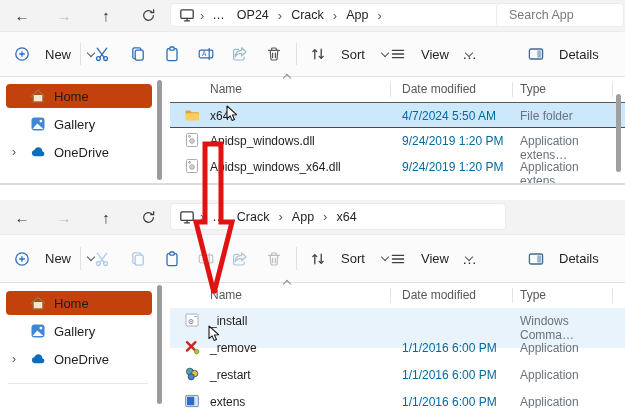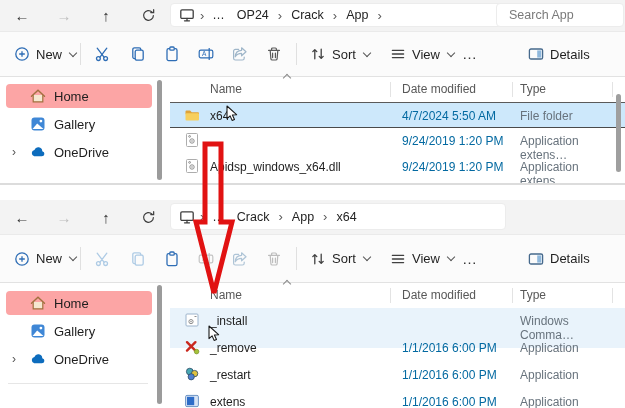--- a/index.html
+++ b/index.html
@@ -24,31 +24,31 @@
   .mon{display:flex;align-items:center;margin-right:2px}
   .searchbar{position:absolute;left:496px;right:1px;top:3px;bottom:4px;background:#fff;border:1px solid #ececec;
              border-radius:4px;display:flex;align-items:center;padding:0 10px}
   .searchbar input{width:100%;border:0;background:none;outline:0;font:12.5px "Liberation Sans",sans-serif;color:#4c1d95}
   .searchbar input::placeholder{color:#7a7a7a}
 
   
   .toolbar{position:absolute;left:0;right:0;background:#fbfbfb;border-bottom:1px solid #e2e2e2}
   #win0 .toolbar{top:32px;height:44px}
   #win1 .toolbar{top:35px;height:47px}
-  .tbtn{position:absolute;top:0;bottom:0;display:flex;align-items:center;gap:6px;font-size:13px;color:#1f1f1f}
+  .tbtn{position:absolute;top:0;bottom:0;display:flex;align-items:center;gap:15px;font-size:13px;color:#1f1f1f}
   .ticon{position:absolute;top:50%;transform:translateY(-50%);width:16px;height:16px;line-height:0}
   .tsep{position:absolute;top:25%;height:50%;width:1px;background:#e0e0e0}
   .more{font-size:15px;color:#333;width:auto;letter-spacing:1px;line-height:1}
   .cdn{display:inline-block;width:5px;height:5px;border-right:1.1px solid #555;border-bottom:1.1px solid #555;
        transform:rotate(45deg);margin-left:2px;margin-bottom:3px}
 
   
   .sitem{position:absolute;left:6px;width:146px;height:24px;border-radius:4px;display:flex;align-items:center;
          font-size:13px;color:#1e1e1e}
-  .sitem.sel{background:#fca5a5}
+  .sitem.sel{background:#c2410c}
   .sicon{width:16px;height:16px;margin-left:24px;margin-right:8px;line-height:0;flex:0 0 auto}
   .schev{position:absolute;left:6px;font-size:12px;color:#555}
   .sdivider{position:absolute;left:8px;width:140px;height:1px;background:#e6e6e6}
   .sscroll{position:absolute;left:157px;width:5px;background:#9b9b9b;border-radius:3px}
 
   
   .lheader{position:absolute;left:170px;right:0;height:24px;font-size:12px;color:#585858}
   .lheader span{position:absolute;top:4px}
   .hname{left:40px}.hdate{left:232px}.htype{left:350px}
   .cup{position:absolute;top:-3px;width:5px;height:5px;border-left:1.2px solid #8a8a8a;border-top:1.2px solid #8a8a8a;
@@ -232,20 +232,21 @@
     <span class="fdate">4/7/2024 5:50 AM</span>
     <span class="ftype">File folder</span>
   </div>
   <div class="frow" style="top:128px">
     <span class="ficon"><svg width="16" height="16" viewBox="0 0 16 16">
           <rect x="2.5" y="1.5" width="11" height="13" rx="1" fill="#fff" stroke="#adadad"></rect>
           <circle cx="8" cy="9" r="2.2" fill="none" stroke="#8f8f8f"></circle>
           <circle cx="8" cy="9" r=".8" fill="#8f8f8f"></circle>
           <circle cx="5.6" cy="4.4" r=".9" fill="none" stroke="#8f8f8f"></circle>
         </svg></span>
+    <span class="fname">Apidsp_windows.dll</span>
     <span class="fdate">9/24/2019 1:20 PM</span>
     <span class="ftype">Application extens…</span>
   </div>
   <div class="frow" style="top:154px">
     <span class="ficon"><svg width="16" height="16" viewBox="0 0 16 16">
           <rect x="2.5" y="1.5" width="11" height="13" rx="1" fill="#fff" stroke="#adadad"></rect>
           <circle cx="8" cy="9" r="2.2" fill="none" stroke="#8f8f8f"></circle>
           <circle cx="8" cy="9" r=".8" fill="#8f8f8f"></circle>
           <circle cx="5.6" cy="4.4" r=".9" fill="none" stroke="#8f8f8f"></circle>
         </svg></span>

